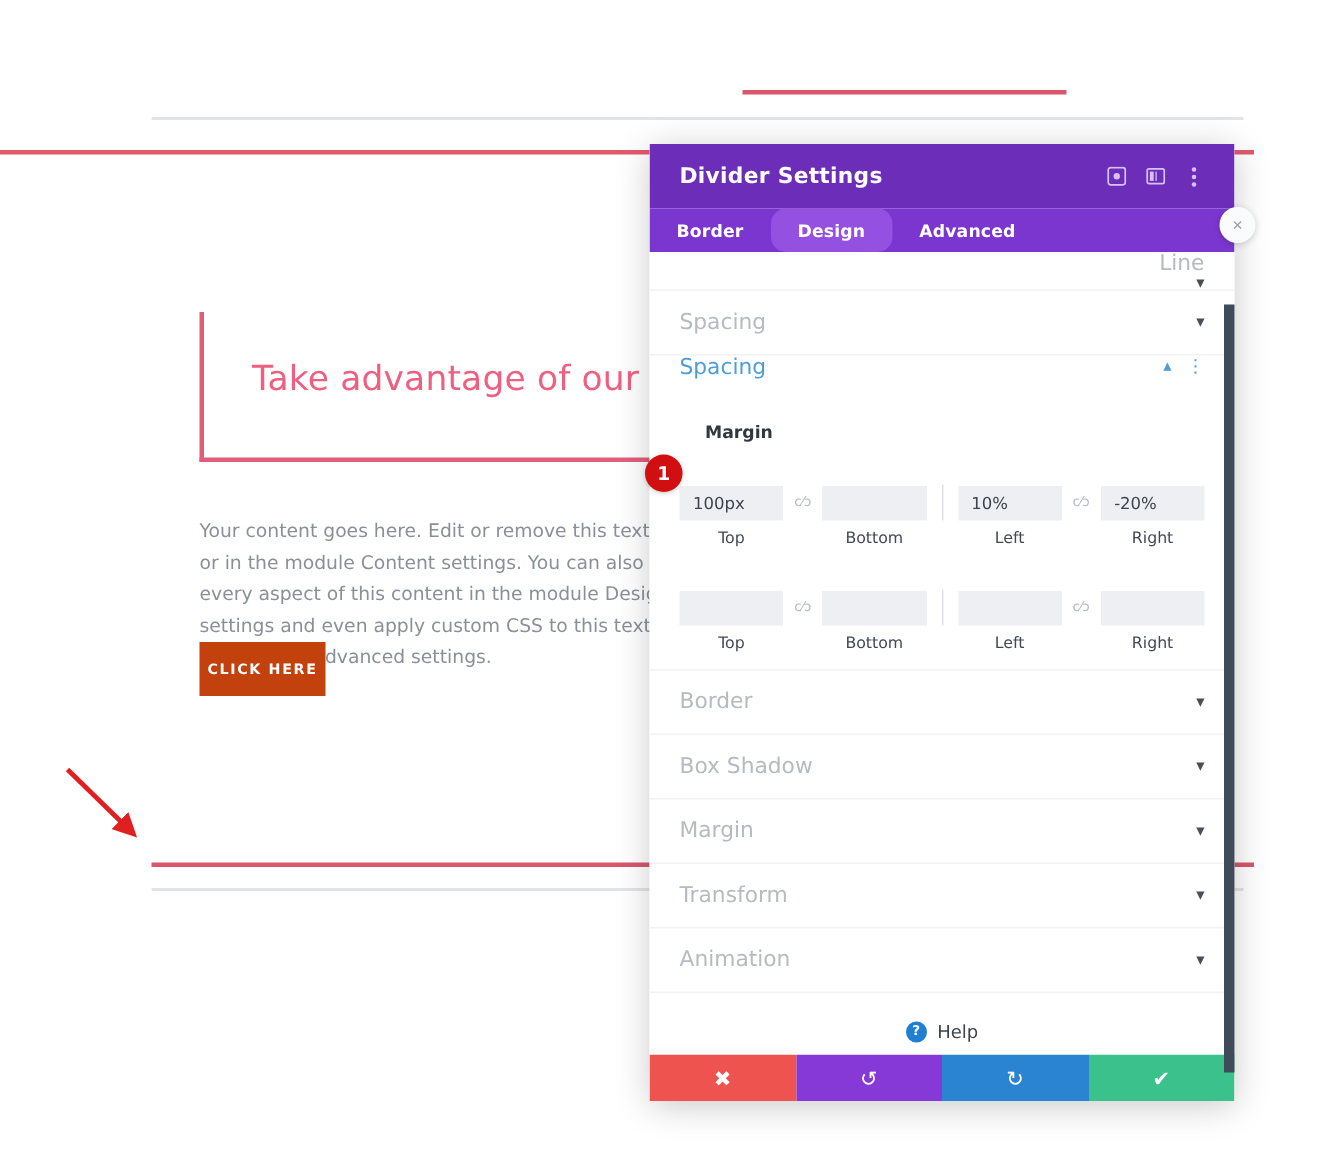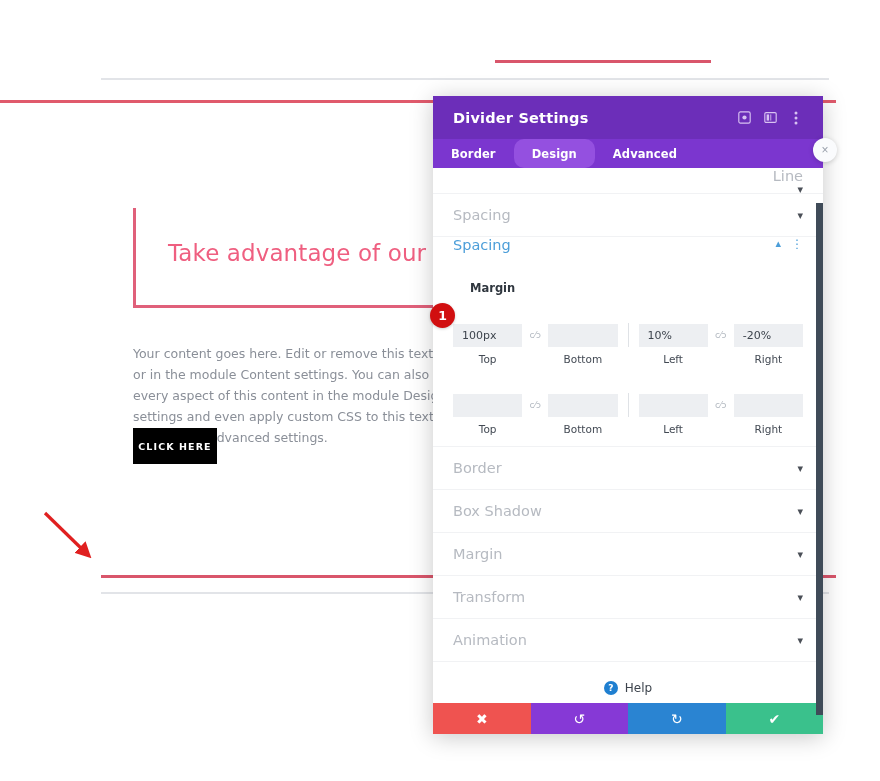--- a/index.html
+++ b/index.html
@@ -41,21 +41,21 @@
   }
 
   .body-copy {
     position: absolute; left: 133px; top: 343px; width: 340px;
     font-size: 12.5px; line-height: 21px; color: #8a8f98;
     font-family: "DejaVu Sans", sans-serif;
   }
 
   .cta-button {
     position: absolute; left: 133px; top: 428px; width: 84px; height: 36px;
-    background: #000000; color: #fff; border: 0;
+    background: #c2410c; color: #fff; border: 0;
     font-size: 9.5px; font-weight: 700; letter-spacing: 1.1px;
     font-family: "DejaVu Sans", sans-serif; cursor: pointer;
   }
 
   
   .divider-red-bottom {
     position: absolute; left: 101px; top: 575px; width: 735px; height: 3px;
     background: #d9566b;
   }
   .rule-gray-bottom {

